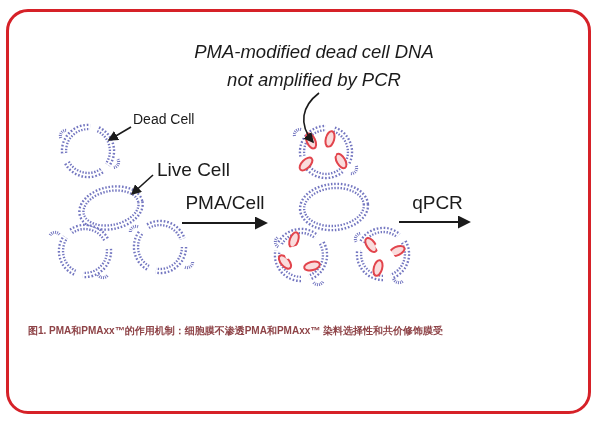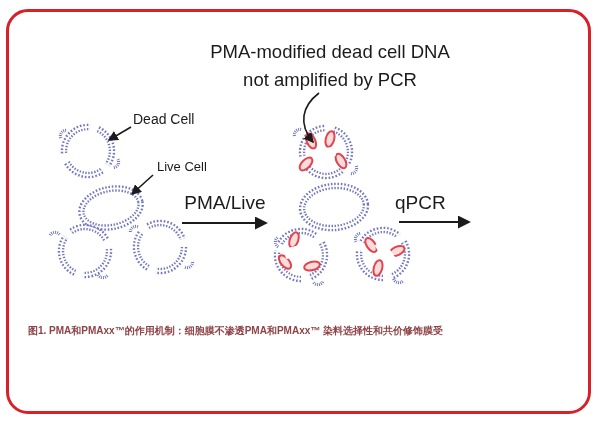--- a/index.html
+++ b/index.html
@@ -18,26 +18,26 @@
   .mem       { stroke:var(--membrane,#7376c0); stroke-width:6.5; fill:none; stroke-dasharray:1.5 1.7; }
   .mem-split { stroke:#ffffff; stroke-width:1.8; fill:none; }
   .frag      { stroke:var(--membrane,#7376c0); stroke-width:4.5; fill:none; stroke-dasharray:1.3 1.5; }
   .dna-g     { color:var(--live-dna-green,#82c46c); }
   .dna-k     { color:var(--dead-dna-gray,#5f5f5f); }
   .pma       { stroke:var(--pma-dye-red,#e2444c); }
   .arrow     { stroke:var(--diagram-text,#1b1b1b); stroke-width:2; fill:none; }
   .ptr       { stroke:var(--diagram-text,#1b1b1b); stroke-width:1.6; fill:none; }
 
   .txt { position:absolute; color:var(--diagram-text,#1b1b1b); }
-  .annotation { left:140px; top:38px; width:380px; text-align:center;
-                font-size:18.5px; line-height:28px; }
+  .annotation { left:124px; top:38px; width:380px; text-align:center;
+                font-size:18.5px; line-height:28px;font-style:italic; }
   .lbl-dead { left:133px; top:111px; font-size:14px; }
-  .lbl-live { left:157px; top:159px; font-size:13px; }
+  .lbl-live { left:157px; top:159px; font-size:19px; }
   .lbl-pma  { left:170px; top:192px; width:110px; text-align:center; font-size:19px; }
-  .lbl-qpcr { left:395px; top:192px; width:85px;  font-size:19px; }
+  .lbl-qpcr { left:395px; top:192px; width:85px;  text-align:center; font-size:19px; }
 
   .caption { position:absolute; left:28px; top:322px; width:560px;
              color:var(--caption-text,#8e4347); font-size:10px;
              line-height:18.5px; font-weight:600; }
   .caption div { white-space:nowrap; }
 </style>
 </head>
 <body>
 
 <div class="stage">
@@ -171,20 +171,20 @@
     <path class="arrow" d="M399,222 L469,222" marker-end="url(#ah)"></path>
   </svg>
 
   <div class="txt annotation">
     <div>PMA-modified dead cell DNA</div>
     <div>not amplified by PCR</div>
   </div>
 
   <div class="txt lbl-dead">Dead Cell</div>
   <div class="txt lbl-live">Live Cell</div>
-  <div class="txt lbl-pma">PMA/Live</div>
+  <div class="txt lbl-pma">PMA/Cell</div>
   <div class="txt lbl-qpcr">qPCR</div>
 
   <div class="caption">
     <div>图1. PMA和PMAxx™的作用机制：细胞膜不渗透PMA和PMAxx™ 染料选择性和共价修饰膜受</div>
   </div>
 
 </div>
 
 </body></html>

